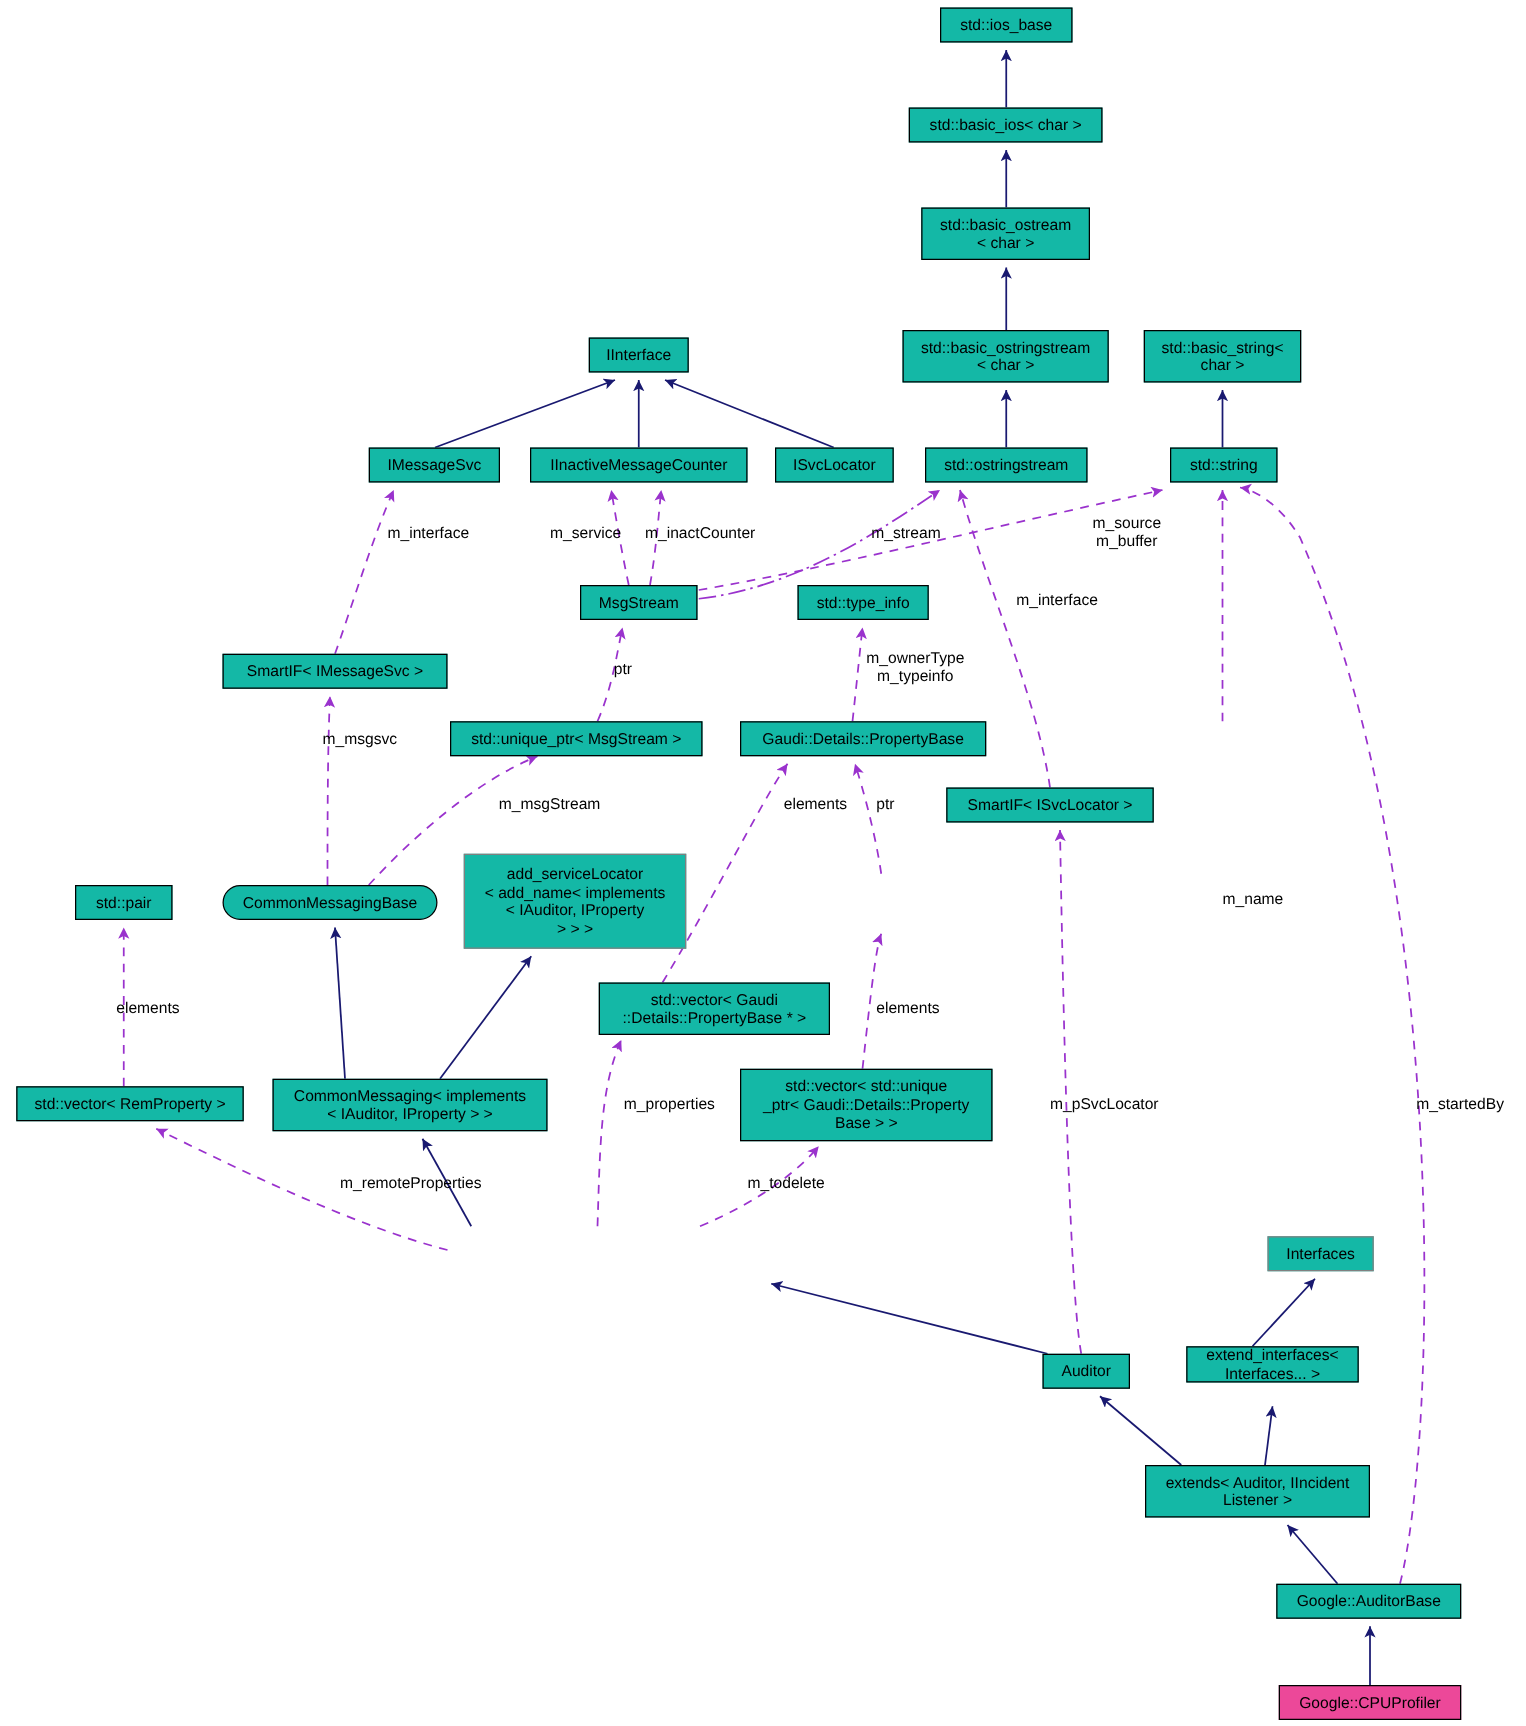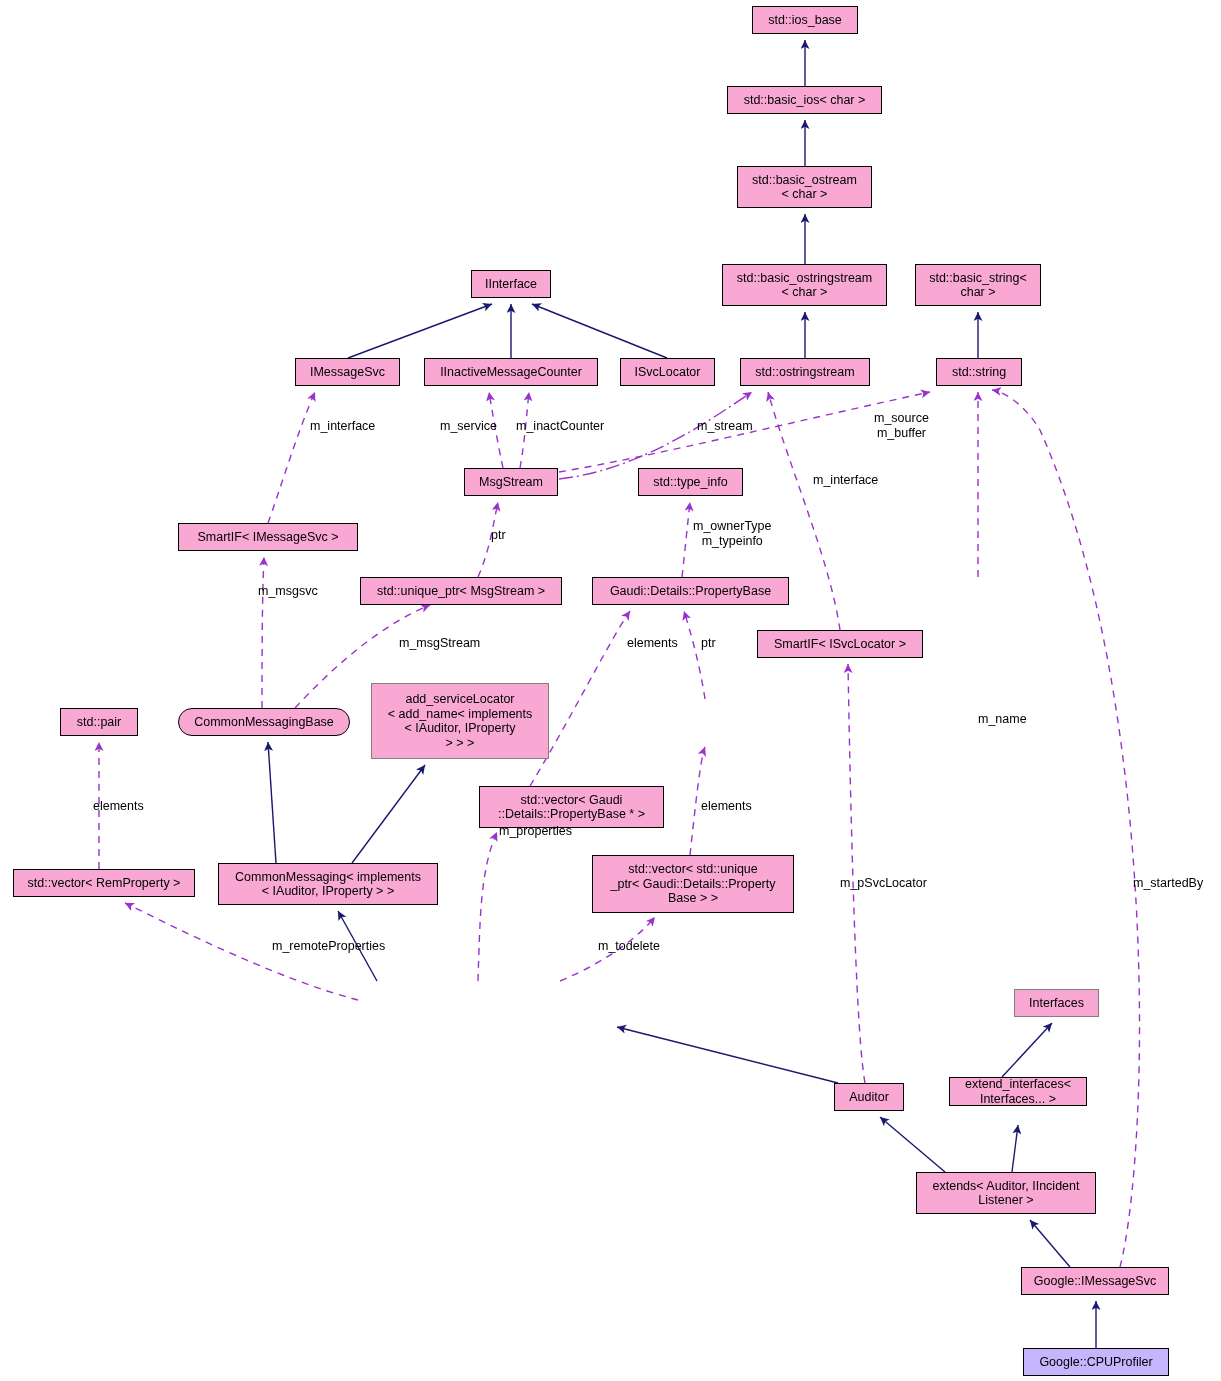--- a/index.html
+++ b/index.html
@@ -3,34 +3,34 @@
 <meta charset="utf-8">
 <style>
   html,body{margin:0;padding:0;background:#ffffff;}
   body{font-family:"Liberation Sans","DejaVu Sans",sans-serif;}
   #canvas{position:relative;width:1221px;height:1381px;background:#fff;overflow:hidden;}
   svg#edges{position:absolute;left:0;top:0;width:1221px;height:1381px;pointer-events:none;}
   .node{
     position:absolute;
     box-sizing:border-box;
     border:1px solid #000000;
-    background:#f9a8d4;
+    background:#14b8a6;
     color:#000000;
     font-size:12.5px;
     line-height:14.5px;
     display:flex;
     align-items:center;
     justify-content:center;
     text-align:center;
     padding:2px 5px;
     white-space:pre-line;
     z-index:5;
   }
   .node.grey{border-color:#808080;}
-  .node.filled{background:#c4b5fd;}
+  .node.filled{background:#ec4899;}
   .edge-label{
     position:absolute;
     font-size:12.5px;
     line-height:14.5px;
     color:#000000;
     white-space:pre-line;
     z-index:6;
     background:transparent;
   }
 </style>
@@ -126,39 +126,39 @@
 &lt; IAuditor, IProperty &gt; &gt;</div>
   <div class="node" style="left:592px;top:855px;width:202px;height:58px;">std::vector&lt; std::unique
 _ptr&lt; Gaudi::Details::Property
 Base &gt; &gt;</div>
   <div class="node grey" style="left:1014px;top:989px;width:85px;height:28px;">Interfaces</div>
   <div class="node" style="left:834px;top:1083px;width:70px;height:28px;">Auditor</div>
   <div class="node" style="left:949px;top:1077px;width:138px;height:29px;">extend_interfaces&lt;
 Interfaces... &gt;</div>
   <div class="node" style="left:916px;top:1172px;width:180px;height:42px;">extends&lt; Auditor, IIncident
 Listener &gt;</div>
-  <div class="node" style="left:1021px;top:1267px;width:148px;height:28px;">Google::IMessageSvc</div>
+  <div class="node" style="left:1021px;top:1267px;width:148px;height:28px;">Google::AuditorBase</div>
   <div class="node filled" style="left:1023px;top:1348px;width:146px;height:28px;">Google::CPUProfiler</div>
 
   <div class="edge-label" style="left:310px;top:419px;">m_interface</div>
   <div class="edge-label" style="left:440px;top:419px;">m_service</div>
   <div class="edge-label" style="left:516px;top:419px;">m_inactCounter</div>
   <div class="edge-label" style="left:697px;top:419px;">m_stream</div>
   <div class="edge-label" style="left:874px;top:411px;text-align:center;">m_source
 m_buffer</div>
   <div class="edge-label" style="left:813px;top:473px;">m_interface</div>
   <div class="edge-label" style="left:491px;top:528px;">ptr</div>
   <div class="edge-label" style="left:693px;top:519px;text-align:center;">m_ownerType
 m_typeinfo</div>
   <div class="edge-label" style="left:258px;top:584px;">m_msgsvc</div>
   <div class="edge-label" style="left:399px;top:636px;">m_msgStream</div>
   <div class="edge-label" style="left:627px;top:636px;">elements</div>
   <div class="edge-label" style="left:701px;top:636px;">ptr</div>
   <div class="edge-label" style="left:978px;top:712px;">m_name</div>
   <div class="edge-label" style="left:93px;top:799px;">elements</div>
   <div class="edge-label" style="left:701px;top:799px;">elements</div>
-  <div class="edge-label" style="left:499px;top:824px;">m_properties</div>
+  <div class="edge-label" style="left:499px;top:876px;">m_properties</div>
   <div class="edge-label" style="left:840px;top:876px;">m_pSvcLocator</div>
   <div class="edge-label" style="left:1133px;top:876px;">m_startedBy</div>
   <div class="edge-label" style="left:272px;top:939px;">m_remoteProperties</div>
   <div class="edge-label" style="left:598px;top:939px;">m_todelete</div>
 
 </div>
 
 </body></html>

